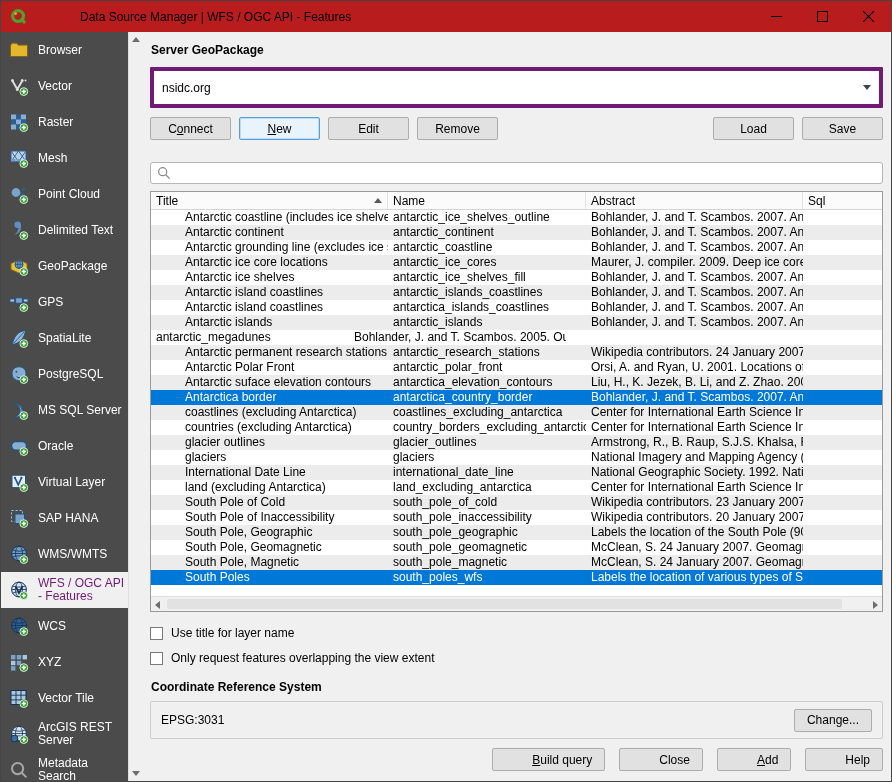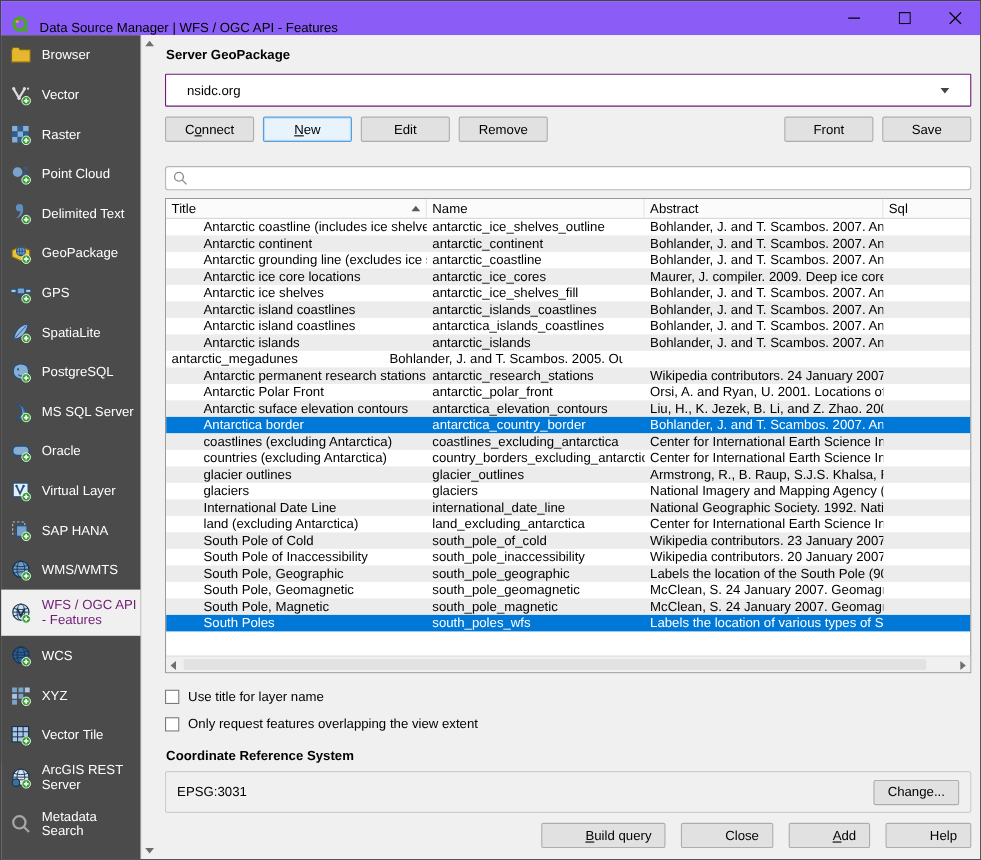--- a/index.html
+++ b/index.html
@@ -3,21 +3,21 @@
 <meta charset="utf-8">
 <style>
   * { box-sizing: border-box; margin: 0; padding: 0; }
   html,body { background:#808080; }
   body { font-family:"Liberation Sans", sans-serif; font-size:12px; color:#000; }
 
   .window { width:892px; height:782px; background:#f0f0f0; border:1px solid #454545;
             display:flex; flex-direction:column; overflow:hidden; }
 
   
-  .titlebar { height:31px; background:#8b5cf6; display:flex; align-items:flex-end; flex:0 0 31px; }
+  .titlebar { height:31px; background:#b91c1c; display:flex; align-items:center; flex:0 0 31px;gap:44px; }
   .app-icon { width:18px; height:18px; margin:0 8px 0 9px; flex:0 0 18px; }
   .title-text { font-size:12px; color:#000; }
   .win-controls { margin-left:auto; display:flex; height:100%; }
   .win-btn { width:46px; height:100%; display:flex; align-items:center; justify-content:center; }
 
   
   .app-body { flex:1; display:flex; min-height:0; }
 
   
   .sidebar { width:127px; flex:0 0 127px; background:#4b4b4b; color:#fff; overflow:hidden;
@@ -33,22 +33,22 @@
   .side-scroll { width:14px; flex:0 0 14px; background:#f0f0f0; border-left:1px solid #e0e0e0;
                  position:relative; }
   .scroll-arrow-up, .scroll-arrow-down { position:absolute; left:3px; width:0; height:0; }
   .scroll-arrow-up   { top:5px;  border-left:4px solid transparent; border-right:4px solid transparent; border-bottom:5px solid #6e6e6e; }
   .scroll-arrow-down { bottom:5px; border-left:4px solid transparent; border-right:4px solid transparent; border-top:5px solid #6e6e6e; }
 
   
   .main { flex:1; background:#f0f0f0; padding:8px 8px 0 8px; display:flex; flex-direction:column; min-width:0; }
   .section-heading { font-weight:bold; font-size:12px; margin:3px 0 10px 1px; }
 
-  .combo { height:30px; background:#fff; border:1px solid #701a75; border-radius:1px;
-           display:flex; align-items:center; padding:0 19px; position:relative; }
+  .combo { height:41px; background:#fff; border:4px solid #701a75; border-radius:1px;
+           display:flex; align-items:center; padding:0 8px; position:relative; }
   .combo-arrow { margin-left:auto; width:0; height:0; border-left:4px solid transparent;
                  border-right:4px solid transparent; border-top:5px solid #444; }
 
   .btn-row { display:flex; gap:8px; margin-top:9px; }
   .btn { height:23px; min-width:81px; padding:0 12px; background:#e1e1e1; border:1px solid #adadad;
          border-radius:2px; font-size:12px; font-family:"Liberation Sans",sans-serif;
          display:inline-flex; align-items:center; justify-content:center; cursor:default; }
   .btn.focused { background:#e9f3fc; border:1px solid #55a0dc; box-shadow:0 0 0 1px #bcdcf4 inset; }
   .btn .mn { text-decoration:underline; }
   .spacer { margin-left:auto; }
@@ -170,20 +170,33 @@
               <rect x="7" y="12.5" width="5" height="5" fill="#2e5e91"></rect>
               <circle cx="14.8" cy="15.6" r="3.9" fill="#2fa12b" stroke="#f2f2f2" stroke-width="0.9"></circle>
               <path d="M14.8 13.5v4.2M12.7 15.6h4.2" stroke="#fff" stroke-width="1.5" fill="none"></path>
             </svg>
           </span>
           <span class="side-label">Raster</span>
         </div>
         <div class="side-item">
           <span class="side-icon">
             <svg viewBox="0 0 20 20">
+              <rect x="2" y="3" width="15" height="10.5" fill="#b9d0e8" stroke="#2e5e91"></rect>
+              <path d="M2 3l7.5 10.5L17 3M9.5 3L2 13.5M9.5 3L17 13.5" stroke="#2e5e91" stroke-width=".9" fill="none"></path>
+              <rect x="2" y="11" width="4.5" height="2.5" fill="#6f9cc9"></rect>
+              <rect x="7.5" y="11" width="4.5" height="2.5" fill="#6f9cc9"></rect>
+              <circle cx="14.8" cy="15.6" r="3.9" fill="#2fa12b" stroke="#f2f2f2" stroke-width="0.9"></circle>
+              <path d="M14.8 13.5v4.2M12.7 15.6h4.2" stroke="#fff" stroke-width="1.5" fill="none"></path>
+            </svg>
+          </span>
+          <span class="side-label">Mesh</span>
+        </div>
+        <div class="side-item">
+          <span class="side-icon">
+            <svg viewBox="0 0 20 20">
               <circle cx="7" cy="8.5" r="4.4" fill="#7aa3cc"></circle>
               <circle cx="14.5" cy="5" r="1.7" fill="#2e5e91"></circle>
               <circle cx="13.5" cy="12" r="2.7" fill="#2e5e91"></circle>
               <circle cx="14.8" cy="15.6" r="3.9" fill="#2fa12b" stroke="#f2f2f2" stroke-width="0.9"></circle>
               <path d="M14.8 13.5v4.2M12.7 15.6h4.2" stroke="#fff" stroke-width="1.5" fill="none"></path>
             </svg>
           </span>
           <span class="side-label">Point Cloud</span>
         </div>
         <div class="side-item">
@@ -397,21 +410,21 @@
 
       <div class="btn-row">
         <button class="btn">
             <span><span>C</span><span class="mn">o</span><span>nnect</span></span>
           </button>
         <button class="btn focused">
             <span><span></span><span class="mn">N</span><span>ew</span></span>
           </button>
         <button class="btn">Edit</button>
         <button class="btn">Remove</button>
-        <button class="btn spacer">Front</button>
+        <button class="btn spacer">Load</button>
         <button class="btn">Save</button>
       </div>
 
       <div class="searchbox">
         <svg viewBox="0 0 16 16">
           <circle cx="6.5" cy="6.5" r="4.6" fill="none" stroke="#8a8a8a" stroke-width="1.4"></circle>
           <line x1="10" y1="10" x2="14.4" y2="14.4" stroke="#8a8a8a" stroke-width="1.4"></line>
         </svg>
         <input type="text" value="" style="">
       </div>

